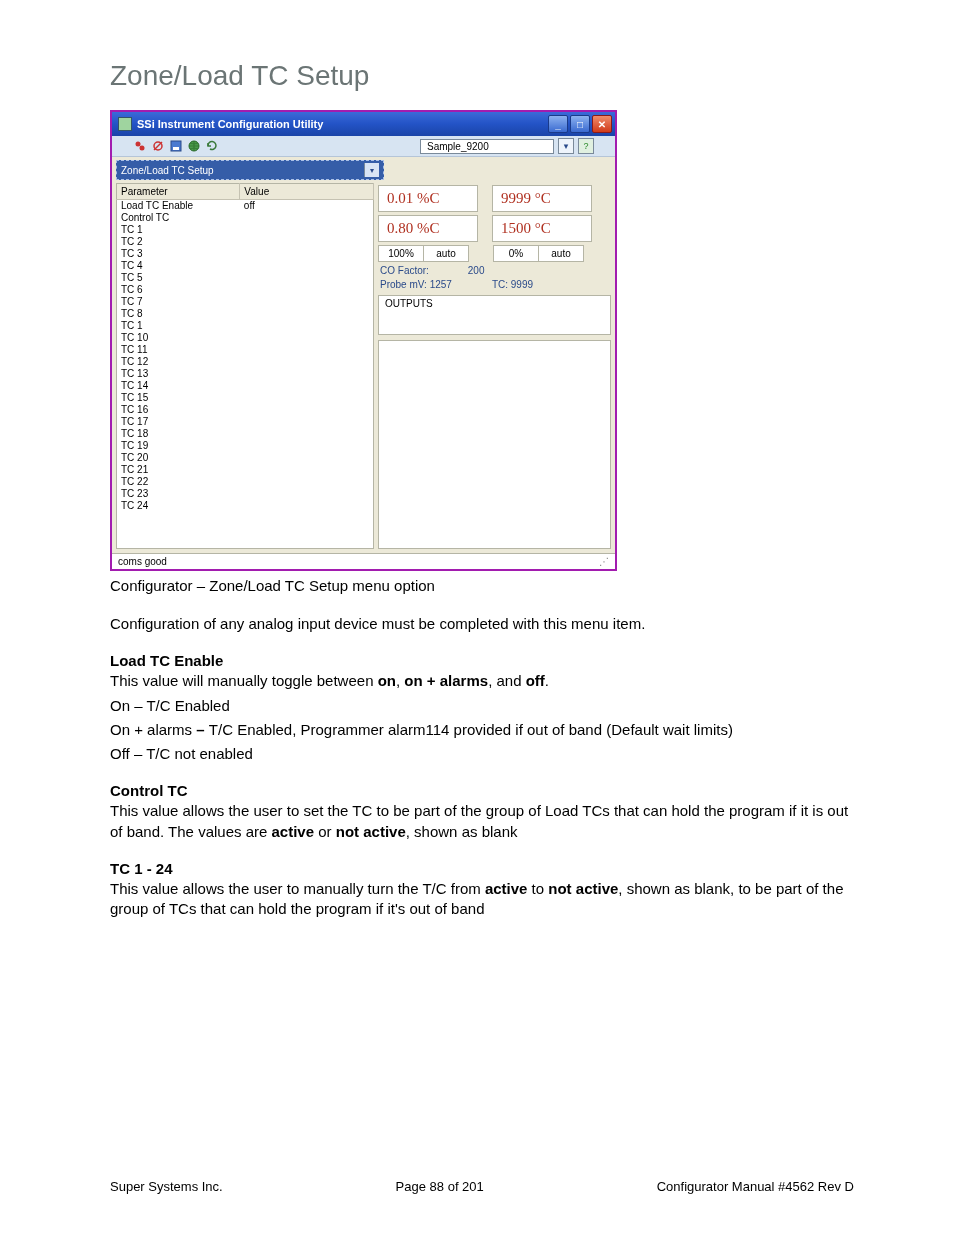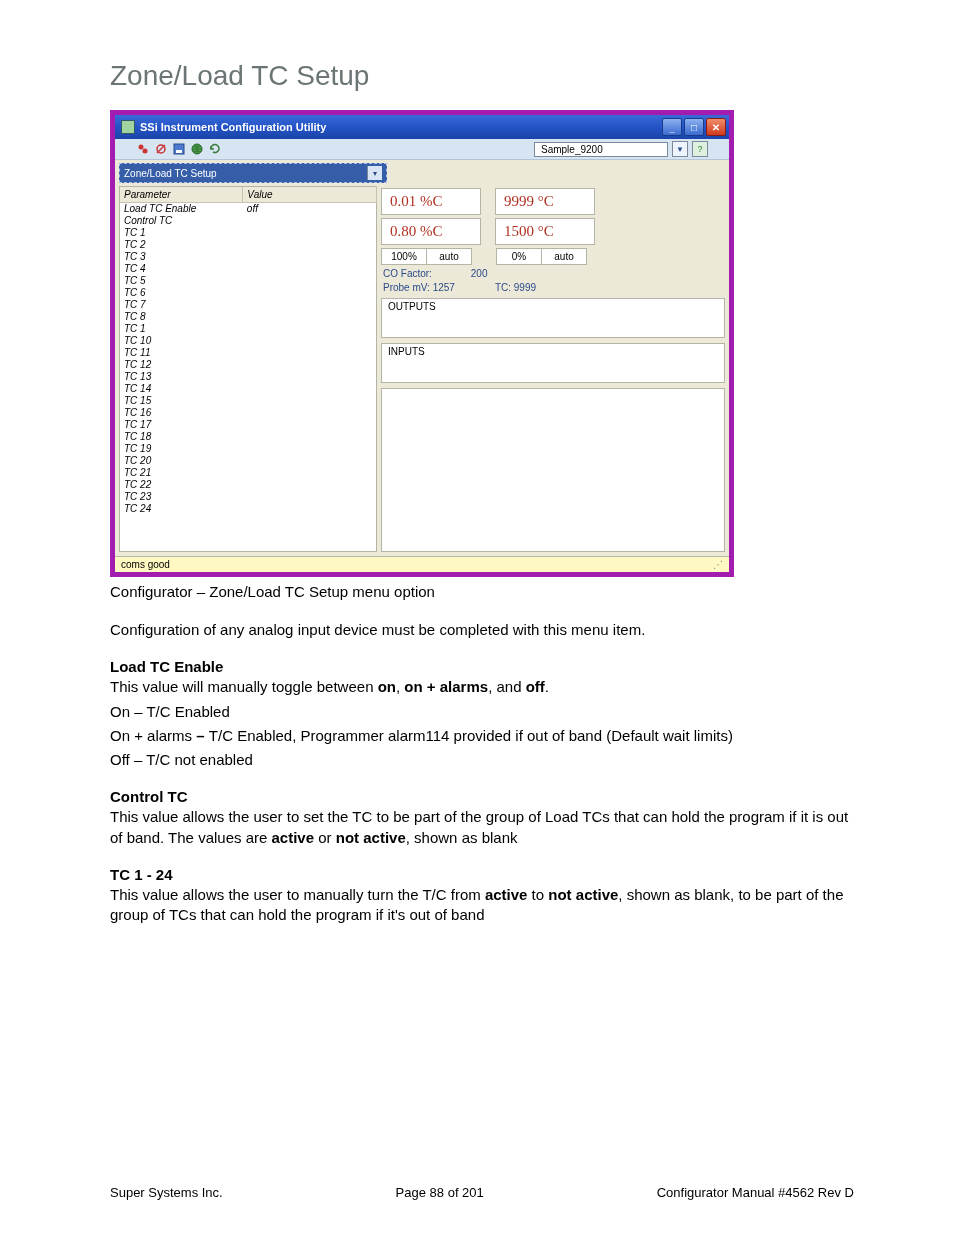--- a/index.html
+++ b/index.html
@@ -11,22 +11,22 @@
     background: #fff;
   }
   h1.page-title {
     font-family: Verdana, Arial, sans-serif;
     font-size: 28px;
     font-weight: 400;
     color: #6b7575;
     margin: 0 0 18px 0;
   }
   .app-window {
-    width: 624px;
-    border: 5px solid #a21caf;
+    width: 507px;
+    border: 2px solid #a21caf;
     background: #ece9d8;
     box-sizing: border-box;
   }
   .titlebar {
     background: linear-gradient(#3b6ad8, #2353c6 50%, #1a44a8);
     color: #fff;
     font-size: 11px;
     font-weight: bold;
     font-family: "Tahoma", sans-serif;
     display: flex;
@@ -106,21 +106,20 @@
   }
   .content-row { display:flex; padding:0 4px 4px 4px; gap:4px;}
   .left-pane { width:258px; }
   .param-table {
     width:100%;
     border:1px solid #b5b5a5;
     background:#fff;
     font-size:10px;
     font-family:Tahoma,sans-serif;
     border-collapse:collapse;
-    font-style:italic;
   }
   .param-table th {
     text-align:left;
     font-weight:400;
     background:#ece9d8;
     border-bottom:1px solid #c5c2b2;
     border-right:1px solid #c5c2b2;
     padding:2px 4px;
   }
   .param-table td {
@@ -172,21 +171,21 @@
     font-family:Tahoma,sans-serif;
     padding:2px 6px;
     margin-top:2px;
   }
   .section-box.tall { min-height:100px; flex:1; }
   .statusbar {
     border-top:1px solid #b5b5a5;
     font-size:10px;
     font-family:Tahoma,sans-serif;
     padding:2px 6px;
-    background:#fef9c3;
+    background:#ffffff;
     display:flex;
   }
   .statusbar .grip { margin-left:auto; color:#888;}
   .caption {
     font-family:Verdana,Arial,sans-serif;
     font-size:15px;
     margin:6px 0 20px 0;
   }
   p.body-text { margin:0 0 18px 0; line-height:1.35;}
   p.sub-heading { font-weight:bold; margin:12px 0 2px 0;}
@@ -396,21 +395,20 @@
         </div>
       </div>
       <div class="info-line">
         <span><span>CO Factor:</span>&nbsp;&nbsp;&nbsp;&nbsp;&nbsp;&nbsp;&nbsp;&nbsp;&nbsp;&nbsp;&nbsp;&nbsp;&nbsp;&nbsp;<span>200</span></span>
       </div>
       <div class="info-line">
         <span>Probe mV: 1257</span>
         <span>TC: 9999</span>
       </div>
       <div class="section-box">OUTPUTS</div>
-      <div class="section-box">INPUTS</div>
       <div class="section-box tall"></div>
     </div>
   </div>
 
   <div class="statusbar">
     <span>coms good</span>
     <span class="grip">⋰</span>
   </div>
 </div>
 

